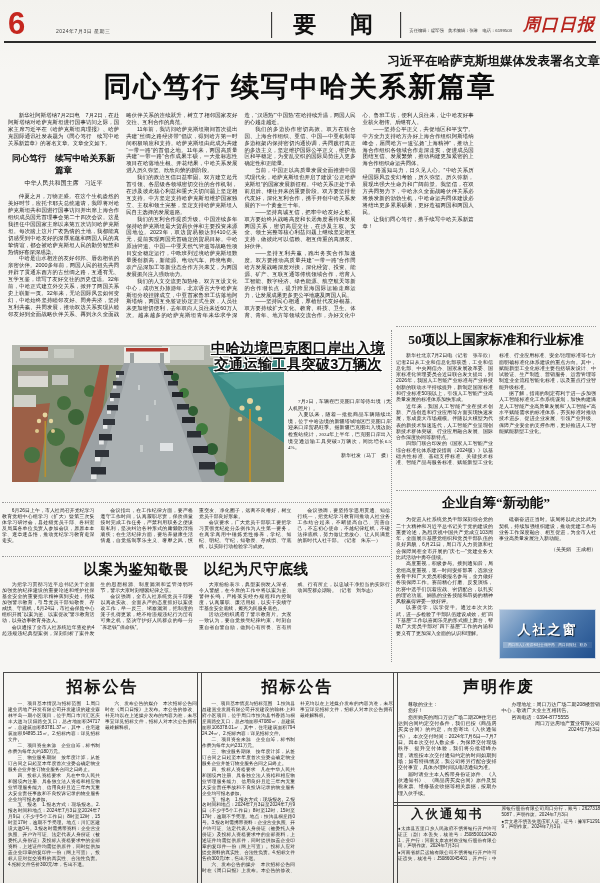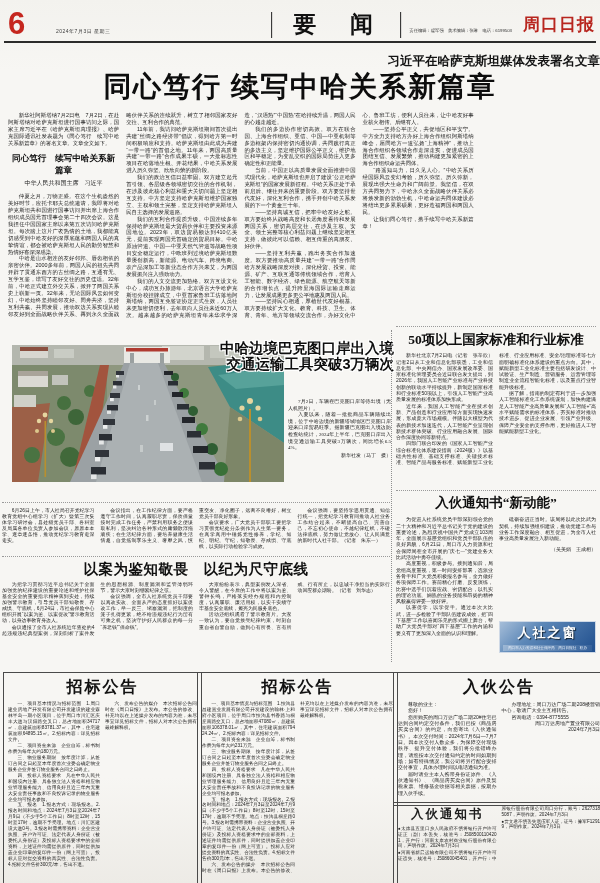--- a/index.html
+++ b/index.html
@@ -7,39 +7,39 @@
         background:linear-gradient(180deg,#f3f2ee 0%,#f7f6f3 8%,#f7f6f3 88%,#edebe6 100%);
         font-family:"Liberation Sans","DejaVu Sans",sans-serif;color:#1c1c1c;}
   .serif{font-family:"Liberation Serif","DejaVu Serif",serif;}
   
   .pagenum{position:absolute;left:8px;top:8px;font-size:31px;font-weight:900;color:#c5271f;line-height:1;}
   .pn-date{position:absolute;left:56px;top:28px;font-size:5px;color:#3a3a3a;letter-spacing:.5px;}
   .section-wrap{position:absolute;left:50%;top:9px;transform:translateX(-50%);display:flex;align-items:center;gap:13px;margin-left:36px;}
   .section-bar{width:1px;height:26px;background:#222;}
   .section-title{font-size:23px;font-weight:900;letter-spacing:14px;padding-left:8px;color:#111;}
   .editors{position:absolute;right:88px;top:28px;font-size:4.3px;color:#333;}
-  .masthead{position:absolute;right:5px;top:13px;font-size:17px;font-weight:900;
+  .masthead{position:absolute;right:5px;top:13px;font-size:17px;font-weight:900;font-style:italic;
             color:#b8261f;letter-spacing:1px;}
   .head-rule{position:absolute;left:4px;right:4px;top:41px;height:2px;background:#2b2b2b;}
   
   .kicker{position:absolute;left:0;right:0;top:53px;text-align:right;font-size:12.5px;font-weight:700;color:#141414;}
   .headline{position:absolute;left:0;right:0;top:68px;text-align:center;font-size:28px;font-weight:900;
             letter-spacing:1.5px;color:#0d0d0d;}
   .lead-body{position:absolute;left:8px;top:112px;width:584px;height:213px;overflow:hidden;
              column-count:5;column-gap:7px;column-fill:auto;
              font-size:5.4px;line-height:1.28;text-align:justify;word-break:break-all;color:#1b1b1b;}
   .lead-body p,.colflow p{margin:0;text-indent:2em;}
   .inner-title-box{break-inside:avoid;text-align:center;margin:5px 2px 6px 2px;}
   .inner-title{font-size:8.6px;font-weight:800;line-height:1.4;color:#111;}
   .inner-byline{font-size:6px;margin-top:4px;font-family:"Liberation Serif","DejaVu Serif",serif;color:#222;}
   
   .photo{position:absolute;left:12px;top:345px;width:272px;height:137px;overflow:hidden;background:#8b967f;}
-  .photo-head{position:absolute;left:202px;top:341px;width:192px;text-align:right;
+  .photo-head{position:absolute;left:202px;top:341px;width:192px;text-align:center;
               font-size:14.5px;font-weight:900;line-height:1.1;color:#0e0e0e;
-              text-shadow:-1px -1px 0 #fff,1px -1px 0 #fff,-1px 1px 0 #fff,1px 1px 0 #fff,0 0 2px #fff;}
+              text-shadow:-1px -1px 0 #fff,1px -1px 0 #fff,-1px 1px 0 #fff,1px 1px 0 #fff,0 0 2px #fff;text-decoration:underline;}
   .photo-caption{position:absolute;left:288px;top:399px;width:103px;height:84px;overflow:hidden;
                  font-size:5px;line-height:1.32;text-align:justify;word-break:break-all;
                  font-family:"Liberation Serif","DejaVu Serif",serif;color:#202020;}
   .photo-caption p{margin:0;text-indent:2em;}
   .photo-credit{text-align:right;margin-top:1px;}
   
   .vdot{position:absolute;left:391px;top:330px;height:332px;width:0;border-left:1px dotted #8f8f8f;}
   .hdot{position:absolute;height:0;border-top:1px dotted #9a9a9a;}
   
   .ai-box{position:absolute;left:396px;top:331px;width:200px;}
@@ -52,21 +52,21 @@
   .renshe-b1{margin-top:3px;height:44px;overflow:hidden;column-count:4;column-gap:6px;column-fill:auto;
              font-size:4.9px;line-height:1.24;text-align:justify;word-break:break-all;}
   .renshe-div{border-top:1px dotted #999;margin:4px 0 3px 0;}
   .renshe-b2{margin-top:3px;height:55px;overflow:hidden;column-count:4;column-gap:6px;column-fill:auto;
              font-size:4.9px;line-height:1.24;text-align:justify;word-break:break-all;}
   
   .dj-box{position:absolute;left:396px;top:494px;width:200px;height:168px;}
   .dj-body{position:relative;margin-top:5px;height:120px;overflow:hidden;column-count:2;column-gap:6px;column-fill:auto;
            font-size:5px;line-height:1.26;text-align:justify;word-break:break-all;}
   .sig{text-align:right;text-indent:0 !important;}
-  .banner{position:absolute;right:0;bottom:9px;width:97px;height:32px;
+  .banner{position:absolute;right:0;bottom:3px;width:97px;height:50px;
           background:linear-gradient(135deg,#a9c0da 0%,#5d88b8 35%,#1f4e8d 100%);
           box-shadow:0 0 0 1px #cfd9e6 inset;display:flex;flex-direction:column;justify-content:center;}
   .banner-title{text-align:center;color:#fff;font-size:13px;font-weight:900;letter-spacing:2px;
                 font-family:"Liberation Serif","DejaVu Serif",serif;text-shadow:1px 1px 1px #123;}
   .banner-sub{margin:3px 4px 0 4px;font-size:3.6px;color:#eaf1fa;text-align:center;
               background:linear-gradient(90deg,rgba(255,255,255,.28),rgba(255,255,255,.08));padding:1px 0;}
   
   .notice{position:absolute;border:1px solid #4a4a4a;background:transparent;padding:3px 4px;overflow:hidden;}
   .notice-title{text-align:center;font-size:16px;font-weight:900;letter-spacing:2px;margin:1px 0 3px 0;color:#111;}
   .notice-body{overflow:hidden;column-gap:5px;column-fill:auto;font-size:4.7px;line-height:1.27;
@@ -256,21 +256,21 @@
         <p>为把学习贯彻习近平总书记关于全面加强党的纪律建设的重要论述和维护社保基金安全的重要指示精神落到实处，持续加强警示教育，引导党员干部知敬畏、存戒惧、守底线，6月24日，市社会保险中心组织开展“以案为鉴、以案促改”警示教育活动，以身边事教育身边人。</p>
         <p>会议通报了全市人社系统近年查处的4起违规违纪典型案例，深刻剖析了案件发生的思想根源、制度漏洞和监管薄弱环节，警示大家时刻绷紧纪律之弦。</p>
         <p>会议强调，全市人社系统党员干部要以真改实改、全面从严的态度抓好以案促改工作，举一反三、堵塞漏洞，把制度的笼子扎得更紧，绝不给违规违纪行为留有可乘之机，坚决守护好人民群众的每一分“养老钱”“保命钱”。</p>
         <p>大家纷纷表示，典型案例发人深省、令人警醒，在今后的工作中将以案为鉴、警钟长鸣，严格落实经办规程和内控制度，认真履职、廉洁用权，以实干实绩守牢基金安全底线，擦亮为民服务底色。</p>
         <p>活动还组织观看了警示教育片。大家一致认为，要自觉接受纪律约束，时刻自重自省自警自励，做到心有所畏、言有所戒、行有所止，以忠诚干净担当的实际行动回应群众期盼。（记者　刘华志）</p>
       </div>
   </div>
 
   <div class="dj-box">
     <div class="box-title-2l serif">
-      <div>入伙通知书“新动能”</div>
+      <div>企业自筹“新动能”</div>
     </div>
     <div class="dj-body">
       <div class="colflow">
           <p>为促进人社系统党员干部深刻领会党的二十大精神和习近平总书记关于党的建设的重要论述，热烈庆祝中国共产党成立103周年，全面展示基层党组织和党员干部队伍的良好风貌，6月21日，周口市人力资源和社会保障局在全市开展的“庆七一”党建业务大比武活动中勇夺佳绩。</p>
           <p>高度重视，积极参与。接到通知后，局党组高度重视，第一时间安排部署，选派业务骨干和广大党员积极报名参与，全力做好各项保障工作。赛前精心打磨、反复演练，比赛中选手们沉着应战、密切配合，以扎实的理论功底、娴熟的业务技能和昂扬的精神风貌赢得评委一致好评。</p>
           <p>以赛促学，以学促干。通过本次大比武，进一步检验了干部队伍建设成效，把“四下基层”工作以喜闻乐见的形式搬上舞台，帮助广大党员干部对“四下基层”工作的内涵和要义有了更加深入全面的认识和理解。</p>
           <p>砥砺奋进正当时。该局将以此次比武为契机，持续加强组织建设，推动党建工作与业务工作深度融合、相互促进，为全市人社事业高质量发展注入新动能。</p>
         </div>
       <p class="sig">（吴美娟　王成相）</p>
     </div>
@@ -298,21 +298,21 @@
         <p>一、项目基本情况与招标范围　1.扶沟县昌建置业发展有限公司开发建设的翰林·上和府小区项目，位于周口市扶沟县书香路与桐丘南路交叉口，总占地面积47080㎡，总建筑面积106378.01㎡，其中，住宅建筑面积79424.24㎡。2.招标内容：详见招标文件。</p>
         <p>二、项目资金来源　企业自筹，标书制作费为每年大约231万元。</p>
         <p>三、物业服务期限　按年度计算，从签订合同之日起至本年度首次业委会确定物业服务企业并签订物业服务合同之日终止。</p>
         <p>四、投标人资格要求　凡在中华人民共和国境内注册、具备独立法人资格和相应物业管理服务能力、信用良好且近三年内无重大安全责任事故和不良投诉记录的物业服务企业均可报名参加。</p>
         <p>五、报名　1.报名方式：现场报名。2.报名时间和地点：2024年7月3日至2024年7月9日（不少于5个工作日）8时至12时，15时至17时，逾期不予受理。地点：扶沟县桐丘路0号。3.报名时需携带资料：企业营业执照、开户许可证、法定代表人身份证（被委托人身份证）及投标人资格要求中的全部资料，上述证件均需提供原件，同时提供加盖企业印章的复印件一份（网上可查）。投标人应对提交资料的真实性、合法性负责。4.招标文件售价300元/本，售出不退。</p>
         <p>六、发布公告的媒介　本次招标公告同时在《周口日报》上发布。本公告的修改、补充均以在上述媒介发布的内容为准，未尽事宜详见招标文件，招标人对本次公告拥有最终解释权。</p>
       </div>
   </div>
 
   <div class="notice rh">
-    <div class="notice-title serif">入伙公告</div>
+    <div class="notice-title serif">声明作废</div>
     <div class="notice-body">
       <div class="colflow">
           <p>尊敬的业主：</p>
           <p>您好！</p>
           <p>您所购买的周口万达广场二期20#住宅已达到合同约定交付条件，我们已按《商品房买卖合同》的约定，向您寄出《入伙通知书》。本次交付时间：2024年7月6日—7月7日。因本次交付人数众多，为保障交付现场秩序、提升交付体验，我们将分批错峰办理，请您按本次交付通知约定的时间如期到场；如有特殊情况，我公司将另行配合安排交付事宜，具体办理时间以电话通知为准。</p>
           <p>届时请业主本人携带身份证原件、《入伙通知书》、《商品房买卖合同》原件及契税发票、维修基金收据等相关票据，按期办理入伙手续。</p>
           <p>办理地址：周口万达广场二期208楼营销中心，敬请广大业主互相转告。</p>
           <p>咨询电话：0394-8775555</p>
         </div>
       <p class="sig">周口万达房地产置业有限公司</p>

